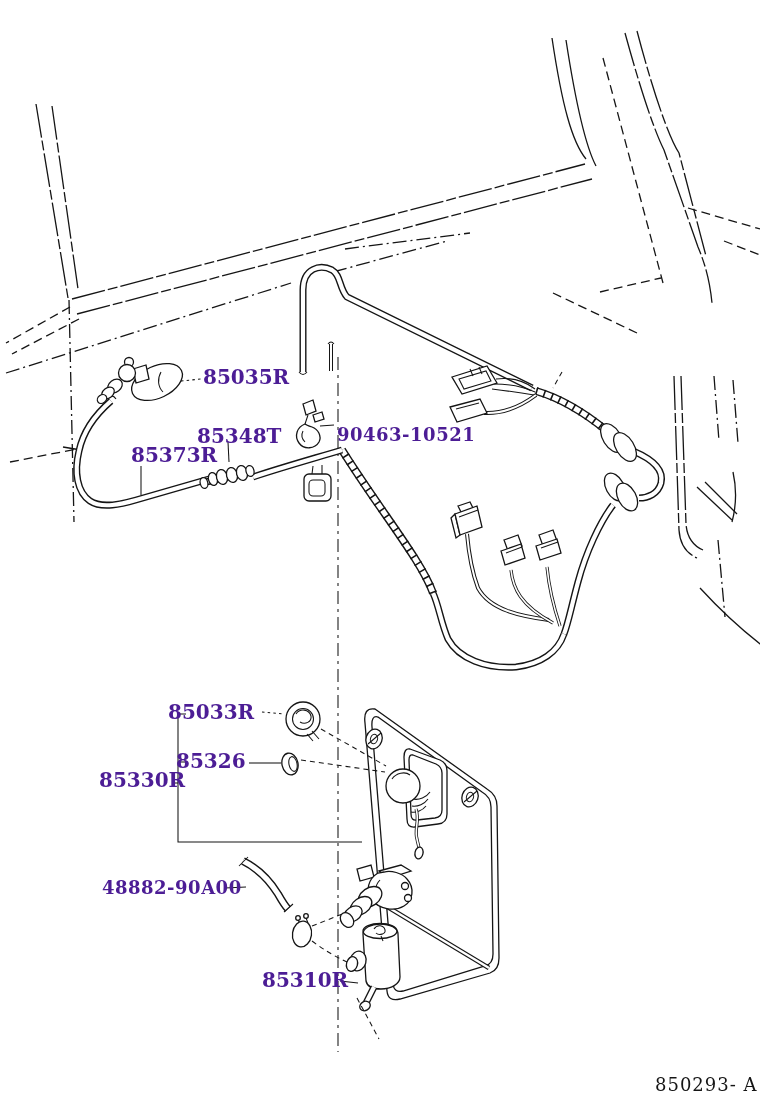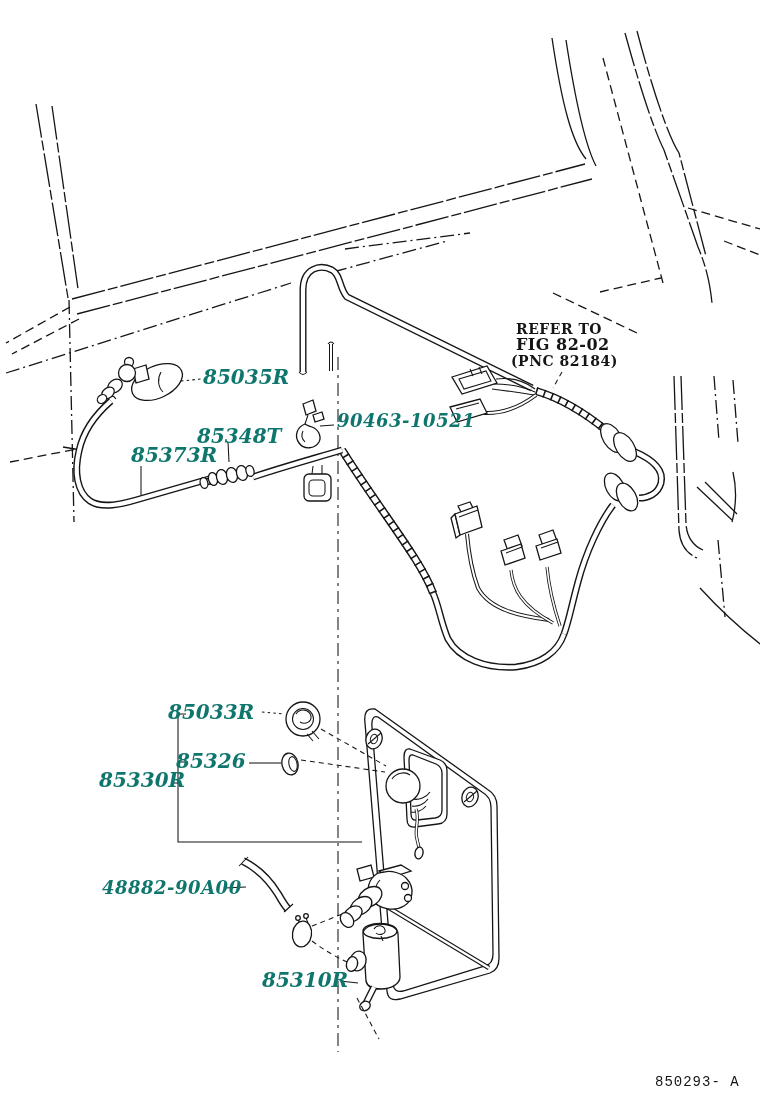--- a/index.html
+++ b/index.html
@@ -1,25 +1,25 @@
 <!DOCTYPE html>
 <html><head>
 <meta charset="utf-8">
 <style>
   html,body{margin:0;padding:0;background:#fff;}
   .stage{position:relative;width:760px;height:1112px;background:#fff;overflow:hidden;
          font-family:"DejaVu Serif", serif;color:#151515;}
   .stage svg{position:absolute;left:0;top:0;}
   .plabel{position:absolute;font-weight:700;font-size:20px;letter-spacing:0px;
-          white-space:nowrap;color:#0f766e;font-style:italic;}
+          white-space:nowrap;color:#4c1d95;}
   .plabel.long{font-size:18px;letter-spacing:0.5px;}
   .refer{position:absolute;font-weight:700;font-size:14px;line-height:16px;
          letter-spacing:0.5px;white-space:nowrap;}
   .refer .big{font-size:16px;}
-  .figcode{position:absolute;font-size:14px;font-weight:400;letter-spacing:1px;font-family:Liberation Mono, monospace;}
+  .figcode{position:absolute;font-size:18px;font-weight:400;letter-spacing:1px;}
 
   
   .ln{fill:none;stroke:#151515;stroke-width:1.3;}
   .lt{fill:none;stroke:#151515;stroke-width:1.05;}
   .dashg{stroke-dasharray:34,3,10,3;}
   .dash{stroke-dasharray:9,5;}
   .dashm{stroke-dasharray:5,4;}
   .dashdot{stroke-dasharray:14,4,2,4;}
   .dots{stroke-dasharray:2.5,3.2;}
   .cl{stroke-dasharray:13,5,3,5;}
@@ -312,29 +312,24 @@
     <path class="lt" d="M225,888 L246,887"></path>
     <path class="lt" d="M340,981 L358,983"></path>
     <path class="lt dashm" d="M312,926 L345,913"></path>
     <path class="lt dashm" d="M312,941 C324,950 336,957 347,962"></path>
     <path class="lt dashm" d="M357,998 L379,1039"></path>
   </g>
 </svg>
 
 <div class="plabel" style="left:203px;top:365px;">85035R</div>
 <div class="plabel" style="left:197px;top:424px;">85348T</div>
-<div class="plabel long" style="left:337px;top:410px;">90463-10521</div>
+<div class="plabel long" style="left:337px;top:424px;">90463-10521</div>
 <div class="plabel" style="left:112px;top:443px;margin-left:19px;">85373R</div>
 <div class="plabel" style="left:168px;top:700px;">85033R</div>
 <div class="plabel" style="left:176px;top:749px;">85326</div>
 <div class="plabel" style="left:99px;top:768px;">85330R</div>
 <div class="plabel long" style="left:102px;top:877px;">48882-90A00</div>
 <div class="plabel" style="left:262px;top:968px;">85310R</div>
 
-<div class="refer" style="left:516px;top:321px;">
-  <div>REFER TO</div>
-  <div class="big">FIG 82-02</div>
-  <div style="margin-left:-5px;">(PNC 82184)</div>
+
+<div class="figcode" style="left:655px;top:1074px;">850293- A</div>
+
 </div>
 
-<div class="figcode" style="left:655px;top:1074px;">850293- A</div>
-
-</div>
-
 </body></html>

